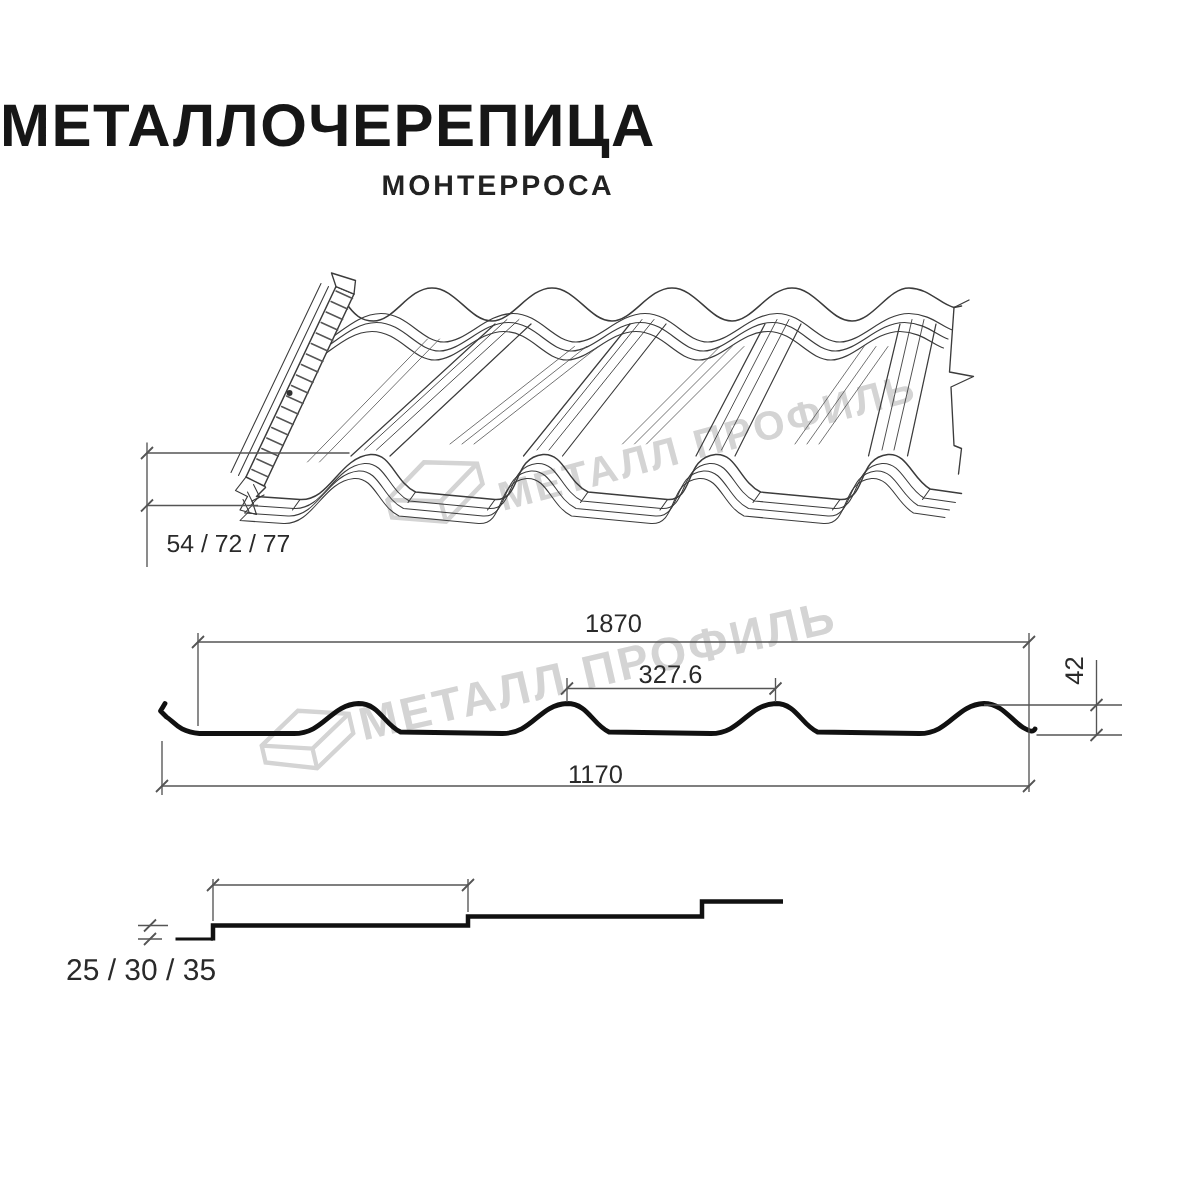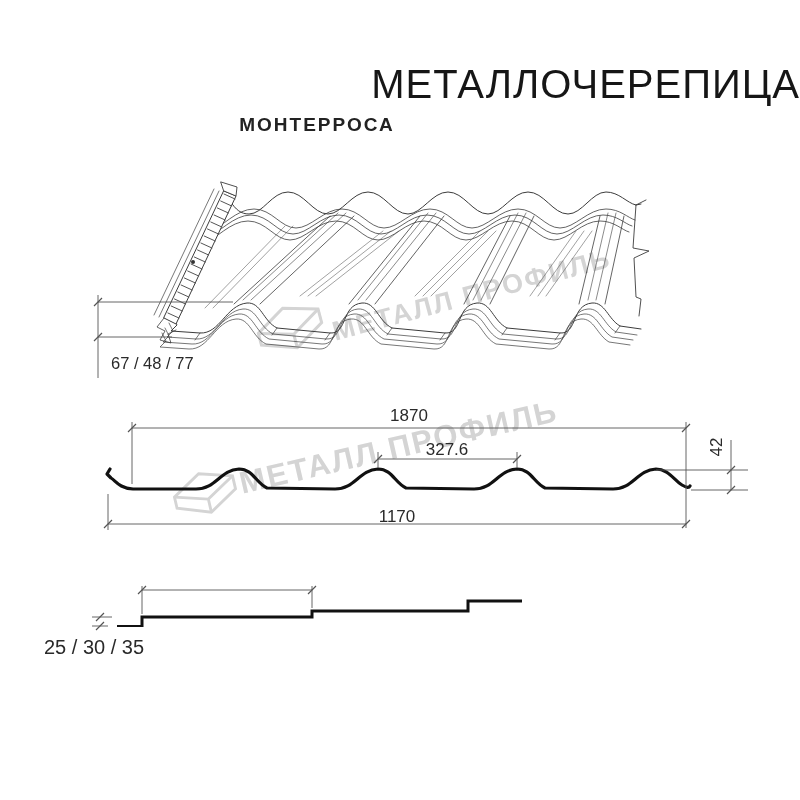--- a/index.html
+++ b/index.html
@@ -1,21 +1,21 @@
 <!DOCTYPE html>
 <html><head>
 <meta charset="utf-8">
 <style>
   html,body{margin:0;padding:0;background:#ffffff;}
   #page{position:relative;width:800px;height:800px;background:#fff;overflow:hidden;
         font-family:"Liberation Sans", sans-serif;color:#1c1c1c;}
   .abs{position:absolute;}
-  #title{left:0;top:62px;width:800px;text-align:right;font-size:40px;font-weight:400;
+  #title{left:0;top:62px;width:800px;text-align:left;font-size:40px;font-weight:700;
          letter-spacing:1px;color:#161616;}
-  #subtitle{left:0;top:114px;width:634px;text-align:center;font-size:19px;font-weight:600;
+  #subtitle{left:15px;top:114px;width:634px;text-align:center;font-size:19px;font-weight:600;
             letter-spacing:2px;color:#222;}
   .dim{font-size:17px;font-weight:500;color:#2a2a2a;white-space:nowrap;}
   .dim.center{text-align:center;}
   #dim-1110{left:359px;top:406px;width:100px;}
   #dim-2775{left:397px;top:440px;width:100px;}
   #dim-1170{left:347px;top:507px;width:100px;}
   #dim-42{left:702px;top:437px;width:30px;transform:rotate(-90deg);transform-origin:center;}
   #dim-350{left:152px;top:564px;width:150px;}
   #dim-25{left:44px;top:636px;font-size:20px;}
   #dim-67{left:111px;top:354px;font-size:16.5px;}
@@ -137,21 +137,21 @@
         <path d="M92,617 L112,617 M92,626 L108,626"></path>
         <path stroke-width="1.2" d="M138,594 L146,586 M308,594 L316,586
           M96,621 L104,613 M96,630 L104,622"></path>
       </g>
     </g>
   </svg>
 
   <div class="abs" id="title">МЕТАЛЛОЧЕРЕПИЦА</div>
   <div class="abs" id="subtitle">МОНТЕРРОСА</div>
 
-  <div class="abs dim" id="dim-67">67 / 48 / 77</div>
+  <div class="abs dim" id="dim-67">54 / 72 / 77</div>
 
   <div class="abs dim center" id="dim-1110">1870</div>
   <div class="abs dim center" id="dim-2775">327.6</div>
   <div class="abs dim center" id="dim-42">42</div>
   <div class="abs dim center" id="dim-1170">1170</div>
 
   <div class="abs dim" id="dim-25">25 / 30 / 35</div>
 </div>
 
 </body></html>

